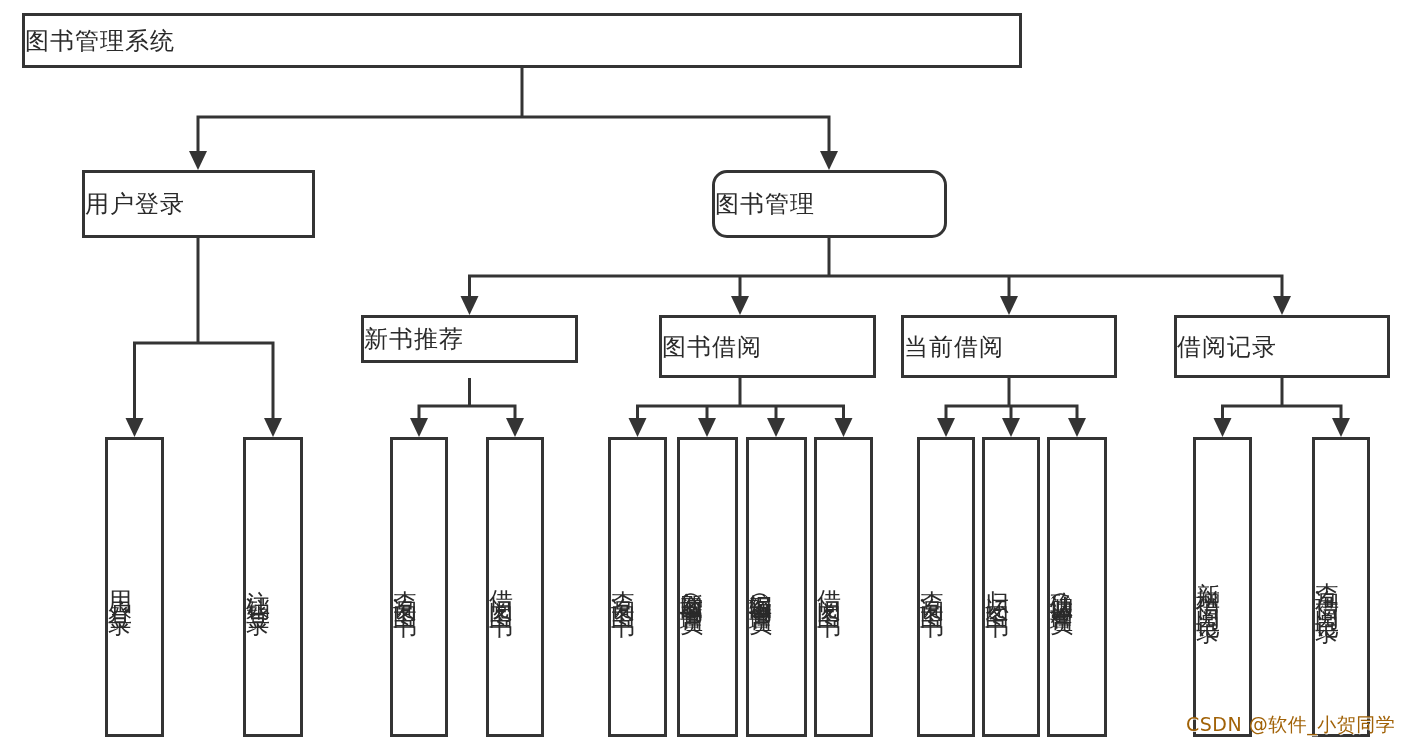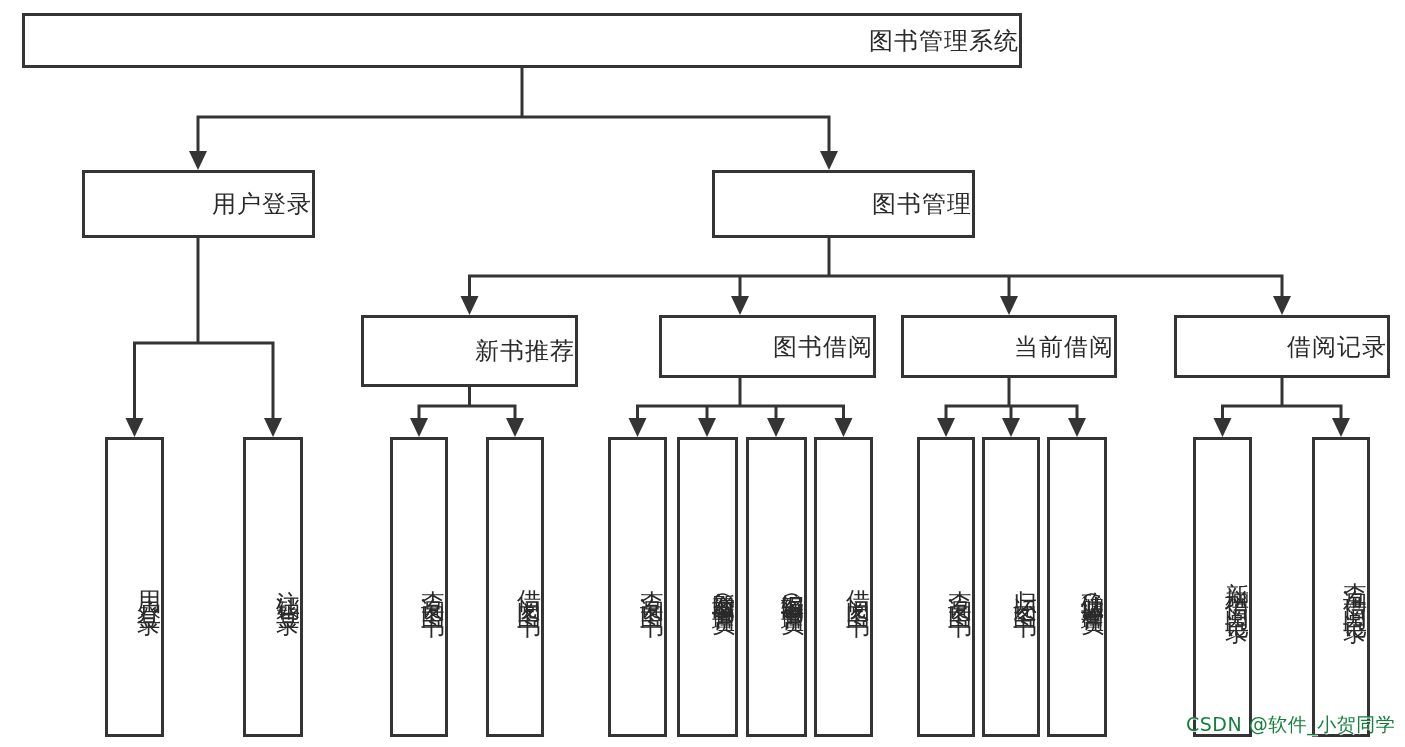--- a/index.html
+++ b/index.html
@@ -17,21 +17,21 @@
     width: 1405px; height: 747px;
     z-index: 1;
   }
   .box {
     position: absolute;
     box-sizing: border-box;
     border: 3px solid #343434;
     background: #ffffff;
     display: flex;
     align-items: center;
-    justify-content: flex-end;
+    justify-content: flex-start;
     z-index: 2;
     color: #2a2a2a;
   }
   .hlabel {
     font-size: 24px;
     letter-spacing: 1px;
     white-space: nowrap;
     color: #2a2a2a;
   }
   .vbox .vlabel {
@@ -44,21 +44,21 @@
   .vbox.long .vlabel {
     font-size: 23px;
     letter-spacing: 3px;
   }
   .watermark {
     position: absolute;
     left: 1186px;
     top: 712px;
     z-index: 3;
     font-size: 19px;
-    color: #15803d;
+    color: #a16207;
     letter-spacing: 0.5px;
     white-space: nowrap;
     text-shadow: 1px 1px 0 rgba(255,255,255,0.85);
   }
 </style>
 </head>
 <body>
 
 <div class="stage">
 
@@ -114,25 +114,25 @@
     </g>
   </svg>
 
   <div class="box" style="left:22px; top:13px; width:1000px; height:55px;">
     <span class="hlabel">图书管理系统</span>
   </div>
 
   <div class="box" style="left:82px; top:170px; width:233px; height:68px;">
     <span class="hlabel">用户登录</span>
   </div>
-  <div class="box" style="left:712px; top:170px; width:263px; height:68px;">
+  <div class="box" style="left:712px; top:170px; width:235px; height:68px;border-radius:15px;">
     <span class="hlabel">图书管理</span>
   </div>
 
-  <div class="box" style="left:361px; top:315px; width:217px; height:72px;padding-left:27px;">
+  <div class="box" style="left:361px; top:315px; width:217px; height:48px;">
     <span class="hlabel">新书推荐</span>
   </div>
   <div class="box" style="left:659px; top:315px; width:217px; height:63px;">
     <span class="hlabel">图书借阅</span>
   </div>
   <div class="box" style="left:901px; top:315px; width:216px; height:63px;font-family:Liberation Mono, monospace;">
     <span class="hlabel">当前借阅</span>
   </div>
   <div class="box" style="left:1174px; top:315px; width:216px; height:63px;">
     <span class="hlabel">借阅记录</span>

